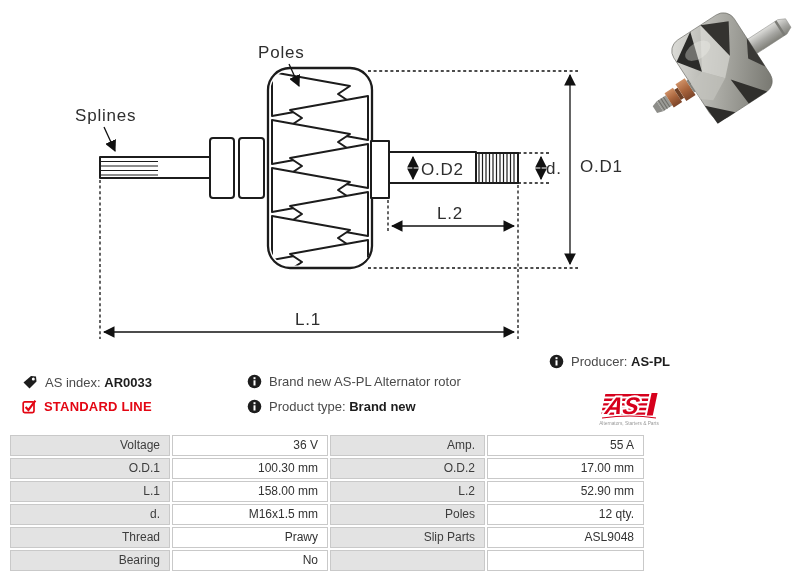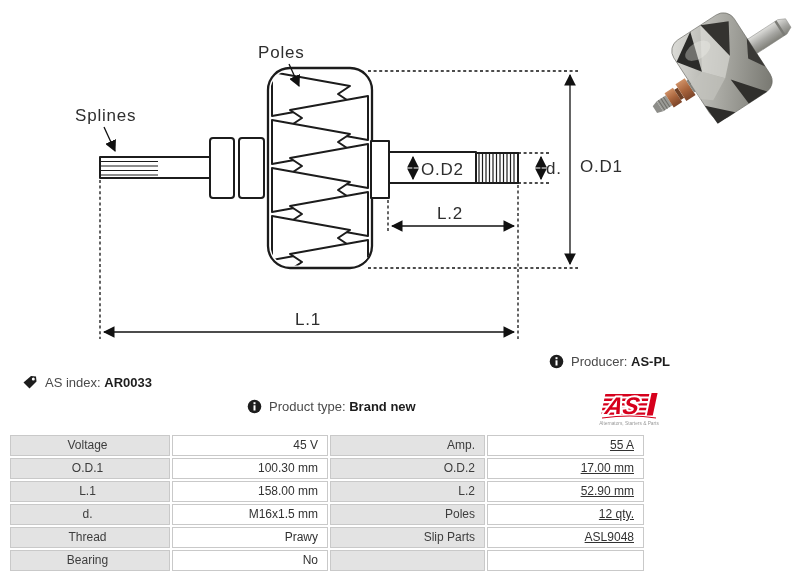--- a/index.html
+++ b/index.html
@@ -23,24 +23,24 @@
   .info-row b { color:#1d1d1d; }
   .std-line { color:#e30613; font-weight:bold; letter-spacing:0.2px; }
   .icon16 { flex:0 0 auto; display:inline-flex; }
 
   .as-logo { position:absolute; left:598px; top:391px; }
 
   
   .spec-table { position:absolute; left:8px; top:433px; border-collapse:separate; border-spacing:2px 2px; }
   .spec-table td { border:1px solid #c9c9c9; font-size:12px; color:#3d3d3d; text-align:right;
                    padding:2px 9px 2px 4px; height:17px; line-height:15px; }
-  td.lbl { background:#e3e3e3; width:160px;text-align:center; }
+  td.lbl { background:#e3e3e3; width:160px; }
   td.val { background:#ffffff; width:156px; color:#323232; }
   td.lbl2 { background:#e3e3e3; width:155px; }
-  td.val2 { background:#ffffff; width:157px; color:#323232;text-decoration:underline; }
+  td.val2 { background:#ffffff; width:157px; color:#323232; }
 </style>
 </head>
 <body>
 
 <div class="canvas">
 
   <svg class="diagram-svg" width="650" height="365" viewBox="0 0 650 365">
     <defs>
       <marker id="ah" viewBox="0 0 10 10" refX="9" refY="5" markerWidth="9" markerHeight="9" orient="auto-start-reverse">
         <path d="M0,0 L10,5 L0,10 z" fill="#111"></path>
@@ -176,21 +176,40 @@
   <div class="info-row" style="left:22px; top:374px;">
     <span class="icon16">
       <svg width="16" height="16" viewBox="0 0 16 16">
           <path d="M1.5,8.5 L7.5,14.5 L14.5,7.5 L14,2.5 L9,2 L1.5,8.5 Z" fill="#1d1d1d"></path>
           <circle cx="11.3" cy="5" r="1.5" fill="#ffffff"></circle>
         </svg>
     </span>
     <span><span>AS index:</span>&nbsp;<b>AR0033</b></span>
   </div>
 
-
+  <div class="info-row" style="left:22px; top:399px;">
+    <span class="icon16">
+      <svg width="15" height="15" viewBox="0 0 15 15">
+          <rect x="1.2" y="2.8" width="10.8" height="10.8" rx="1.5" fill="none" stroke="#e30613" stroke-width="1.7"></rect>
+          <path d="M3.6,8 L6.4,11 L13.4,1.6" fill="none" stroke="#e30613" stroke-width="2.1"></path>
+        </svg>
+    </span>
+    <span class="std-line">STANDARD LINE</span>
+  </div>
+
+  <div class="info-row" style="left:247px; top:374px;">
+    <span class="icon16">
+      <svg width="15" height="15" viewBox="0 0 15 15">
+          <circle cx="7.5" cy="7.5" r="6.8" fill="#1d1d1d"></circle>
+          <rect x="6.5" y="6.3" width="2" height="5.2" fill="#fff"></rect>
+          <rect x="6.5" y="3.2" width="2" height="2" fill="#fff"></rect>
+        </svg>
+    </span>
+    <span>Brand new AS-PL Alternator rotor</span>
+  </div>
 
   <div class="info-row" style="left:247px; top:399px;">
     <span class="icon16">
       <svg width="15" height="15" viewBox="0 0 15 15">
           <circle cx="7.5" cy="7.5" r="6.8" fill="#1d1d1d"></circle>
           <rect x="6.5" y="6.3" width="2" height="5.2" fill="#fff"></rect>
           <rect x="6.5" y="3.2" width="2" height="2" fill="#fff"></rect>
         </svg>
     </span>
     <span><span>Product type:</span>&nbsp;<b>Brand new</b></span>
@@ -222,21 +241,21 @@
       </g>
       <path d="M4,27 C22,24.5 42,24.5 58,27" fill="none" stroke="#d6001c" stroke-width="1.2"></path>
       <text x="31" y="33.5" text-anchor="middle" font-size="4.8" fill="#9a9a9a" font-family="Liberation Sans, sans-serif">Alternators, Starters &amp; Parts</text>
     </svg>
   </div>
 
   <table class="spec-table">
     <tbody>
       <tr>
         <td class="lbl">Voltage</td>
-        <td class="val">45 V</td>
+        <td class="val">36 V</td>
         <td class="lbl2">Amp.</td>
         <td class="val2">55 A</td>
       </tr>
       <tr>
         <td class="lbl">O.D.1</td>
         <td class="val">100.30 mm</td>
         <td class="lbl2">O.D.2</td>
         <td class="val2">17.00 mm</td>
       </tr>
       <tr>

